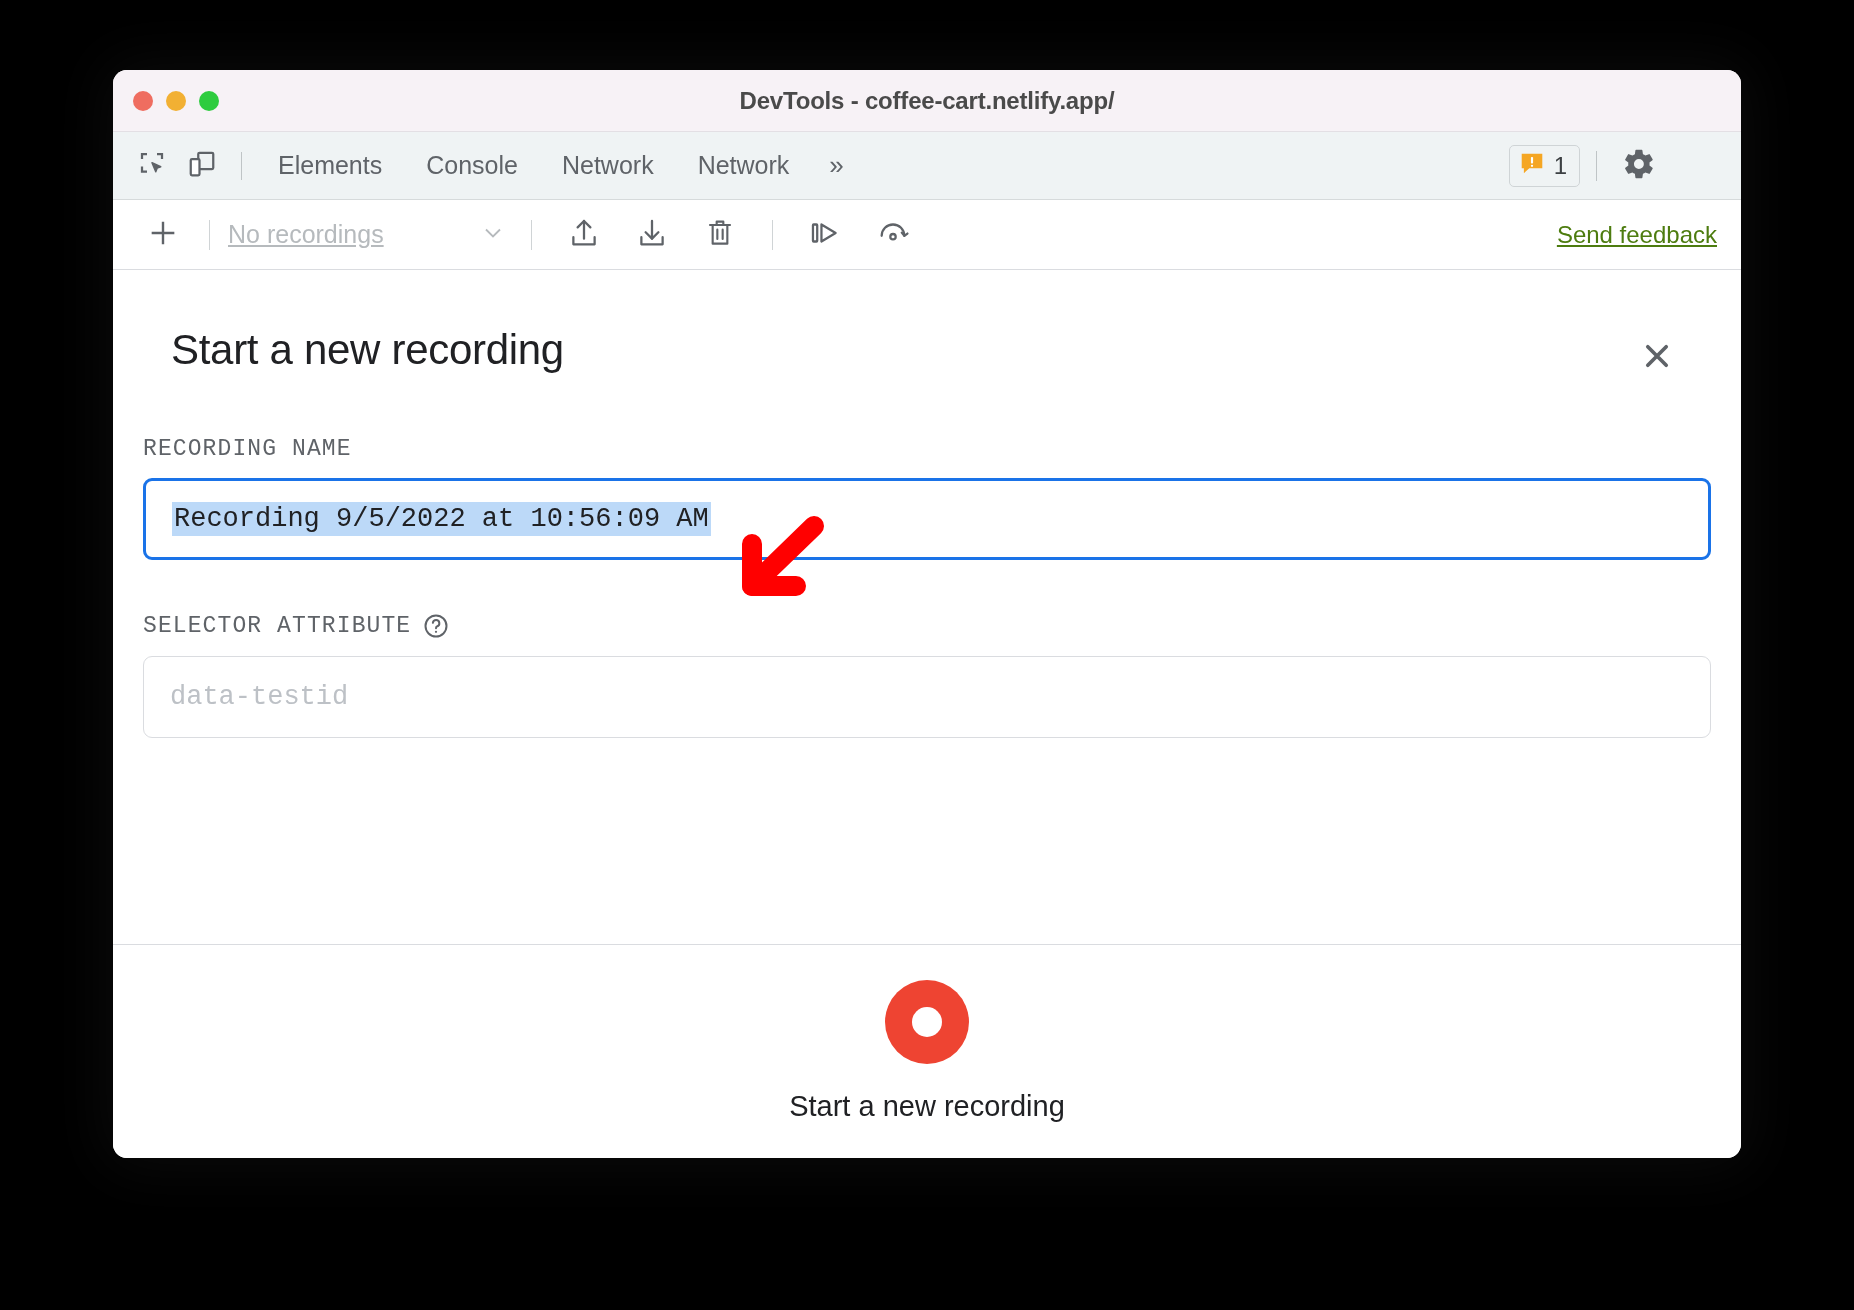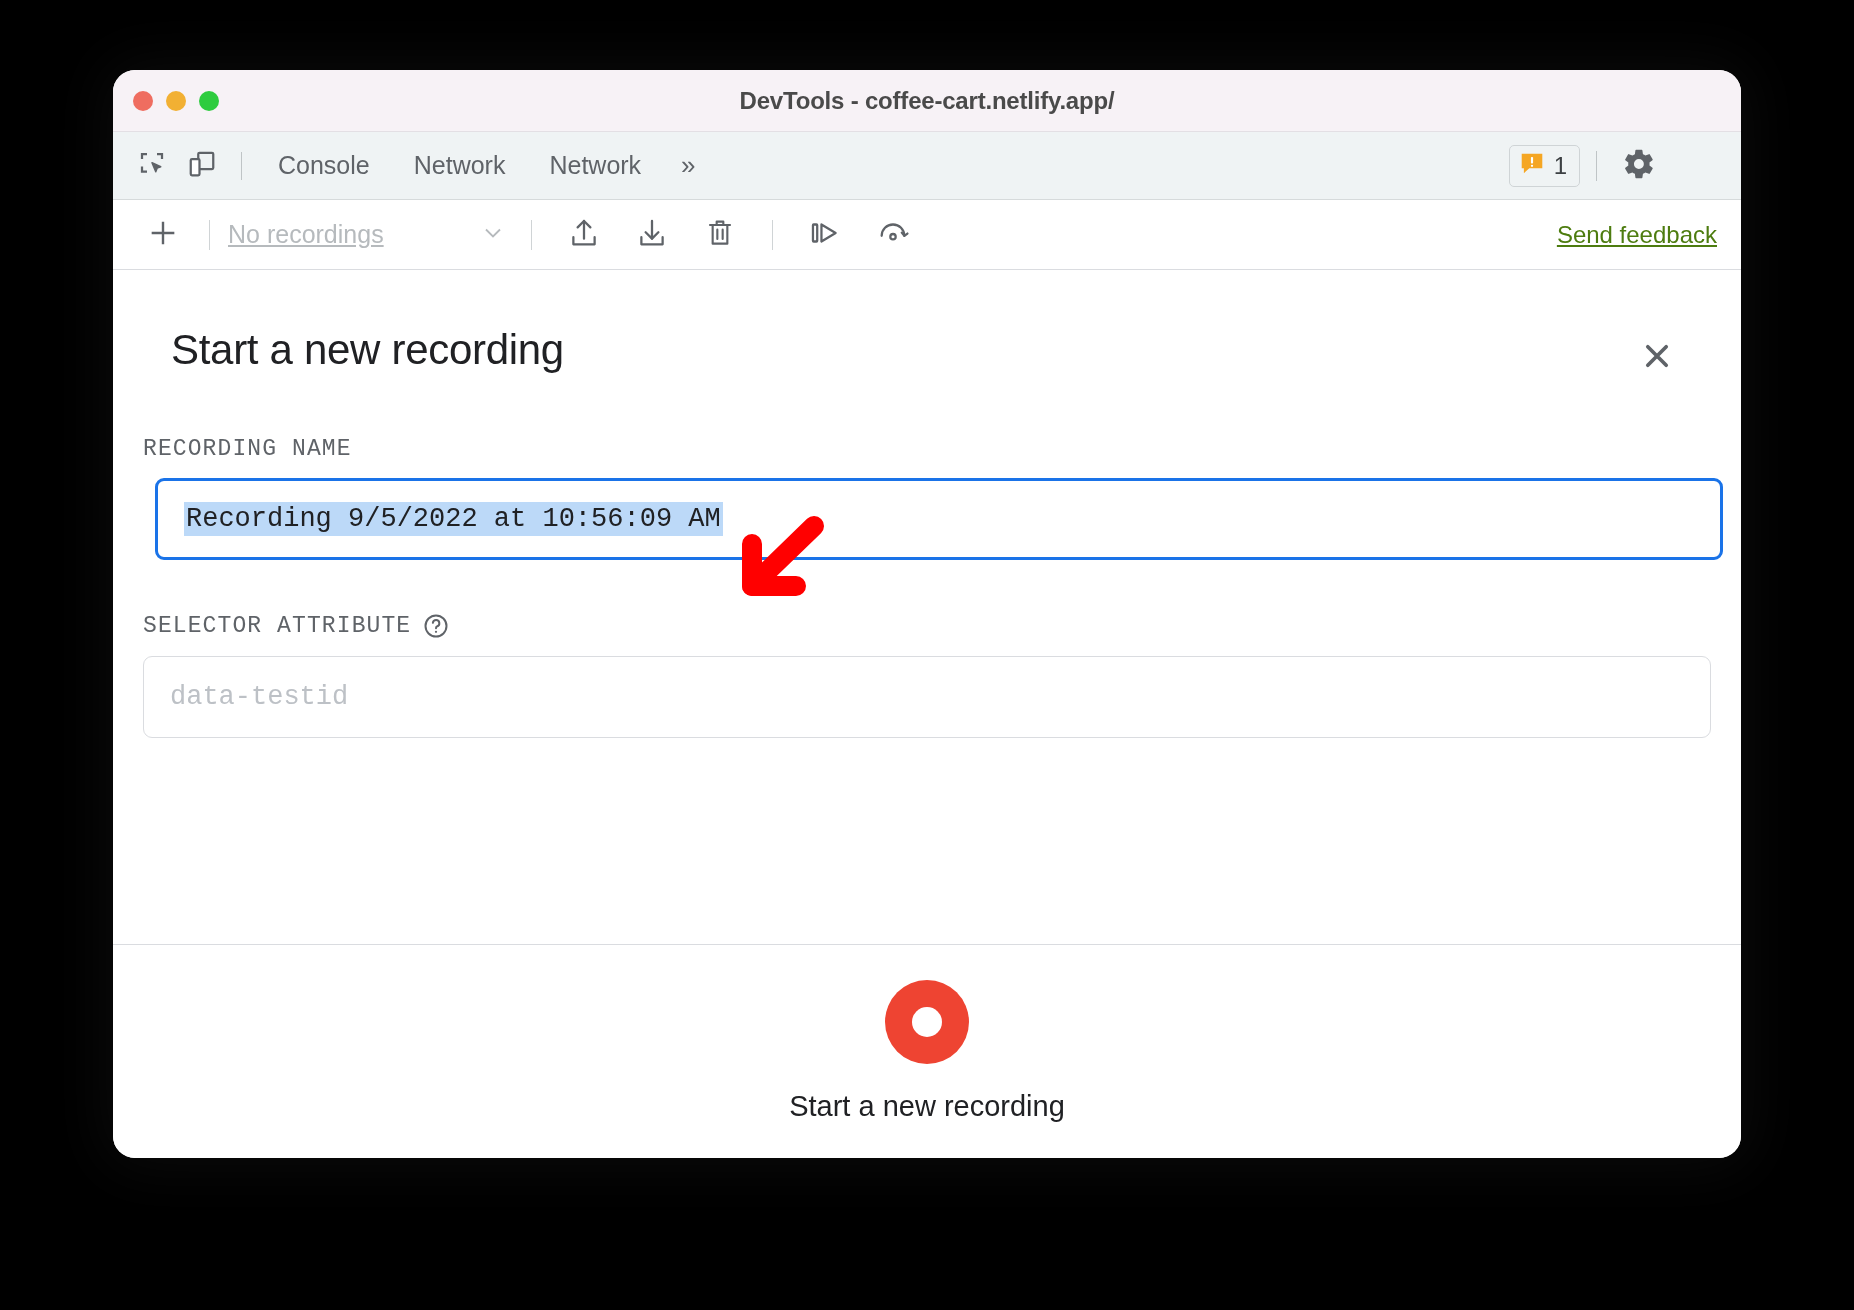--- a/index.html
+++ b/index.html
@@ -20,21 +20,21 @@
   }
 
   
   .window {
     position: absolute;
     left: 113px;
     top: 70px;
     width: 1628px;
     height: 1088px;
     background: #ffffff;
-    border-radius: 22px;
+    border-radius: 14px;
     overflow: hidden;
     box-shadow: 0 0 60px 10px rgba(255,255,255,0.045);
   }
 
   
   .titlebar {
     position: relative;
     height: 62px;
     background: #f7f2f6;
     border-bottom: 1px solid #e3dfe4;
@@ -205,21 +205,20 @@
     width: 100%;
     height: 82px;
     border-radius: 9px;
     display: flex; align-items: center;
     padding: 0 26px;
     font-size: 27px;
   }
   .text-input.focused {
     border: 3px solid #1a73e8;
     color: #202124;
-    margin-left: 12px;
   }
   .text-input .sel {
     background: #bcd9f8;
     padding: 2px 2px;
   }
   .text-input.plain {
     border: 1px solid #dadce0;
     color: #bdc1c6;
   }
 
@@ -293,20 +292,23 @@
             <rect x="9" y="3" width="12" height="13" rx="1"></rect>
             <rect x="3" y="8" width="7" height="13" rx="1" fill="#ffffff"></rect>
           </svg>
         </span>
       </div>
 
       <div class="tb-sep"></div>
 
       <div class="tabs">
         <div class="tab">
+          <span>Elements</span>
+        </div>
+        <div class="tab">
           <span>Console</span>
         </div>
         <div class="tab">
           <span>Network</span>
         </div>
         <div class="tab">
           <span>Network</span>
         </div>
         <div class="tab-more">
           <span>»</span>

